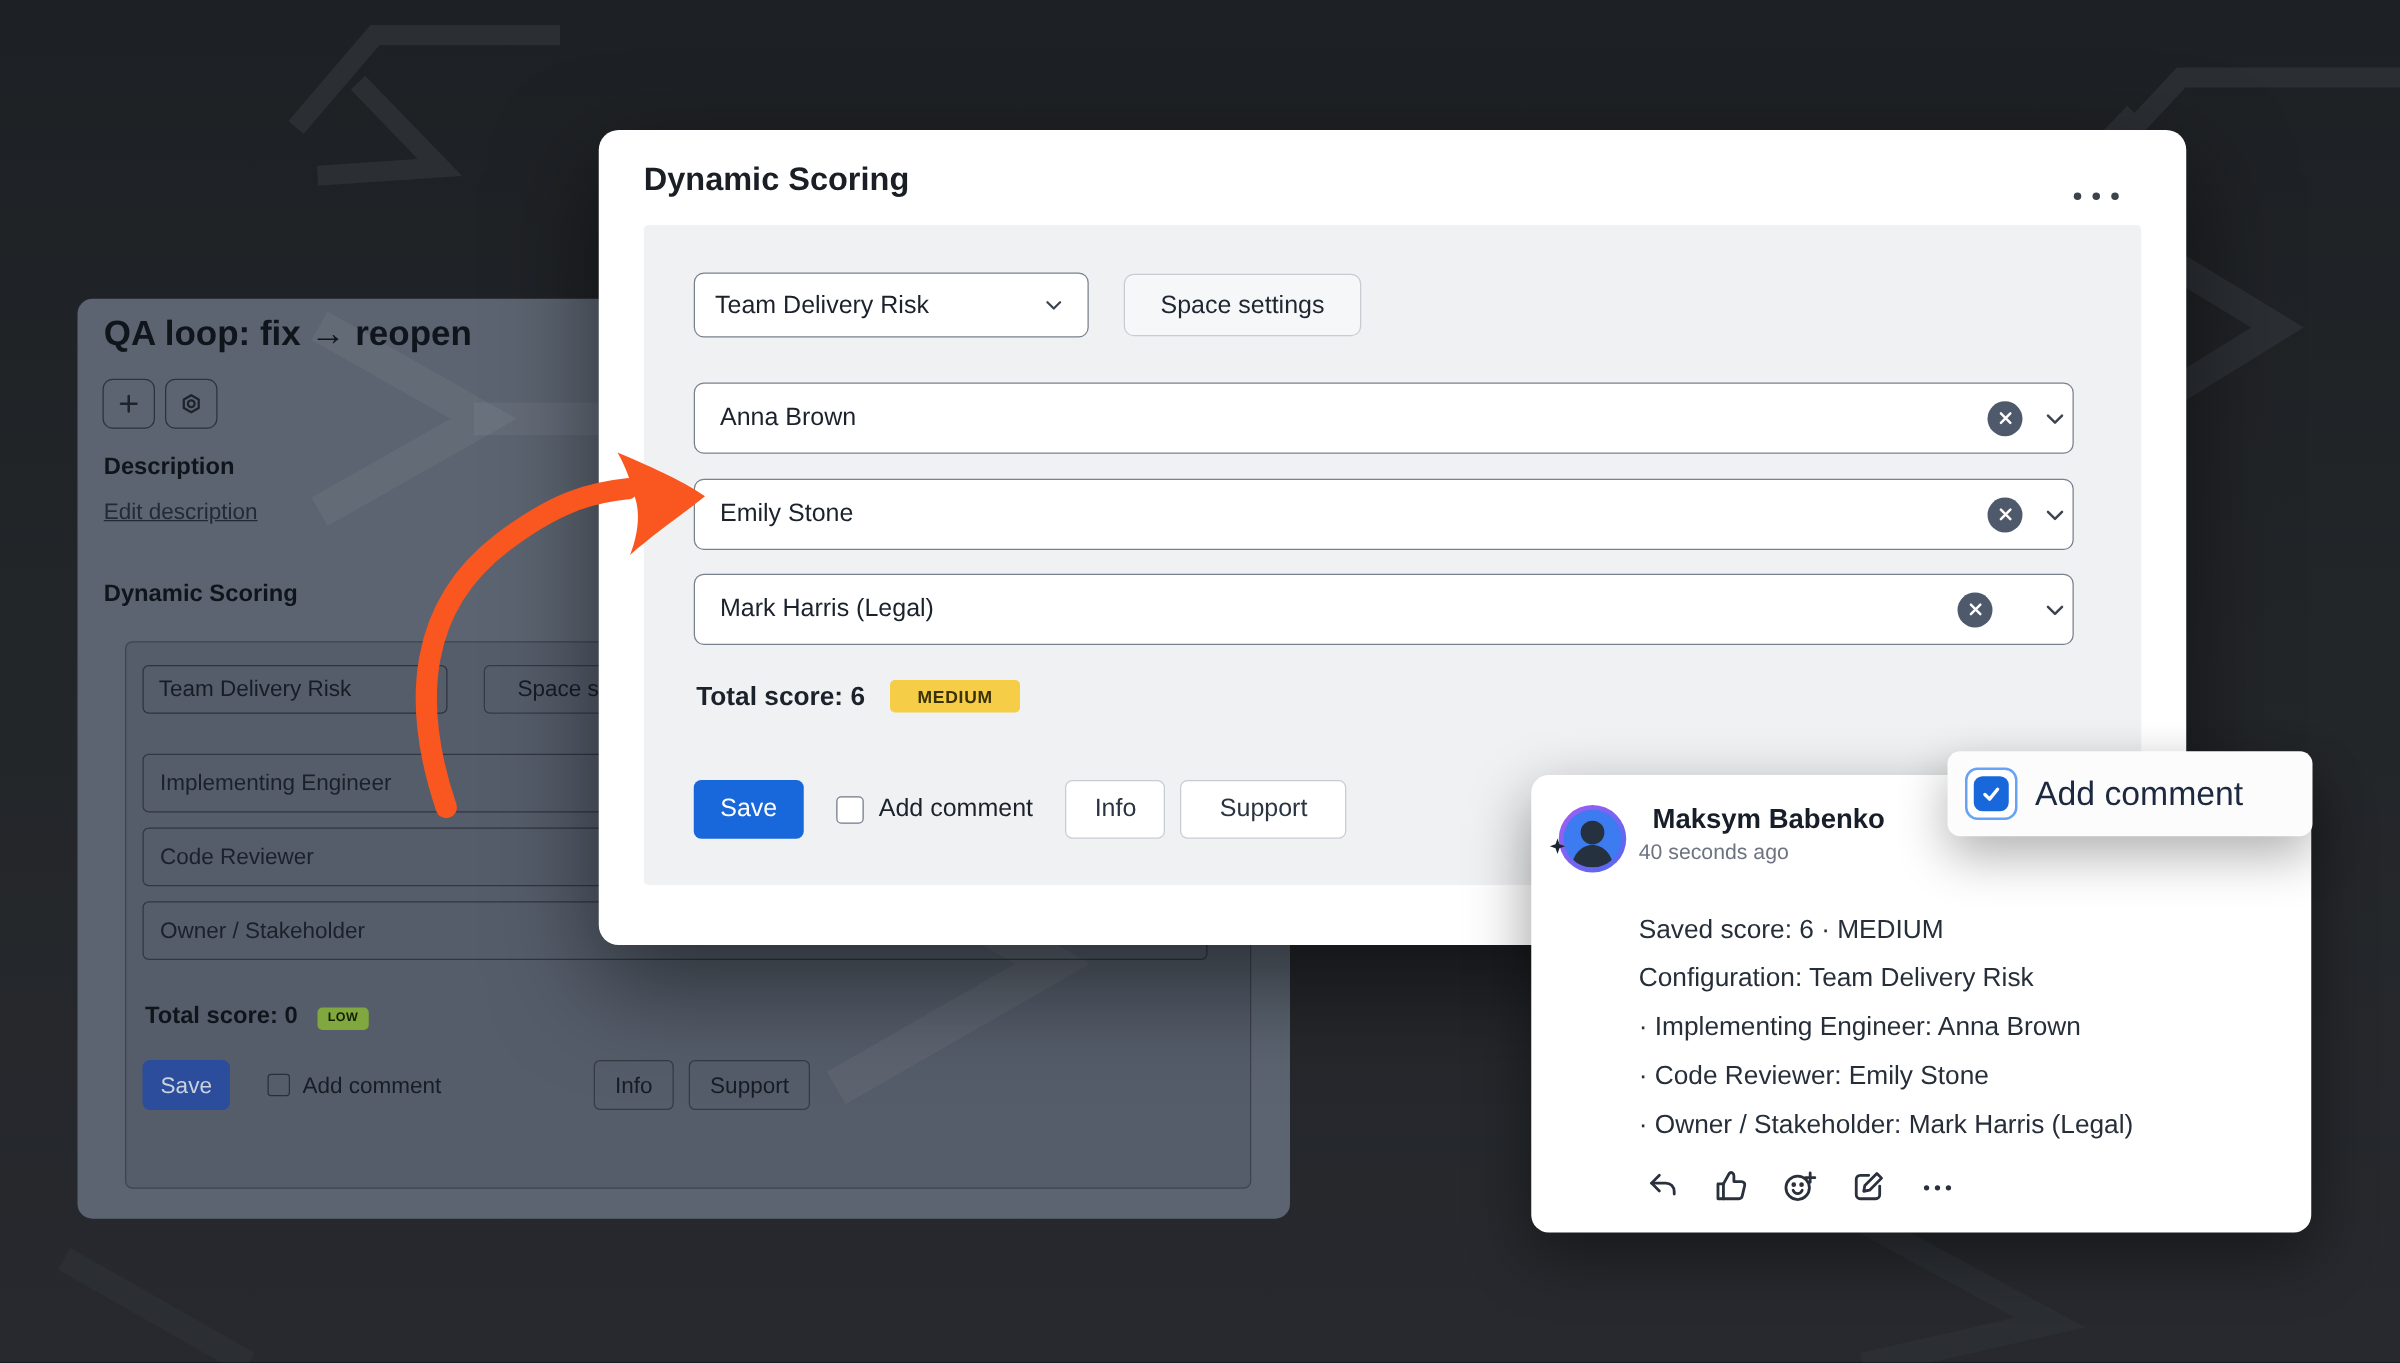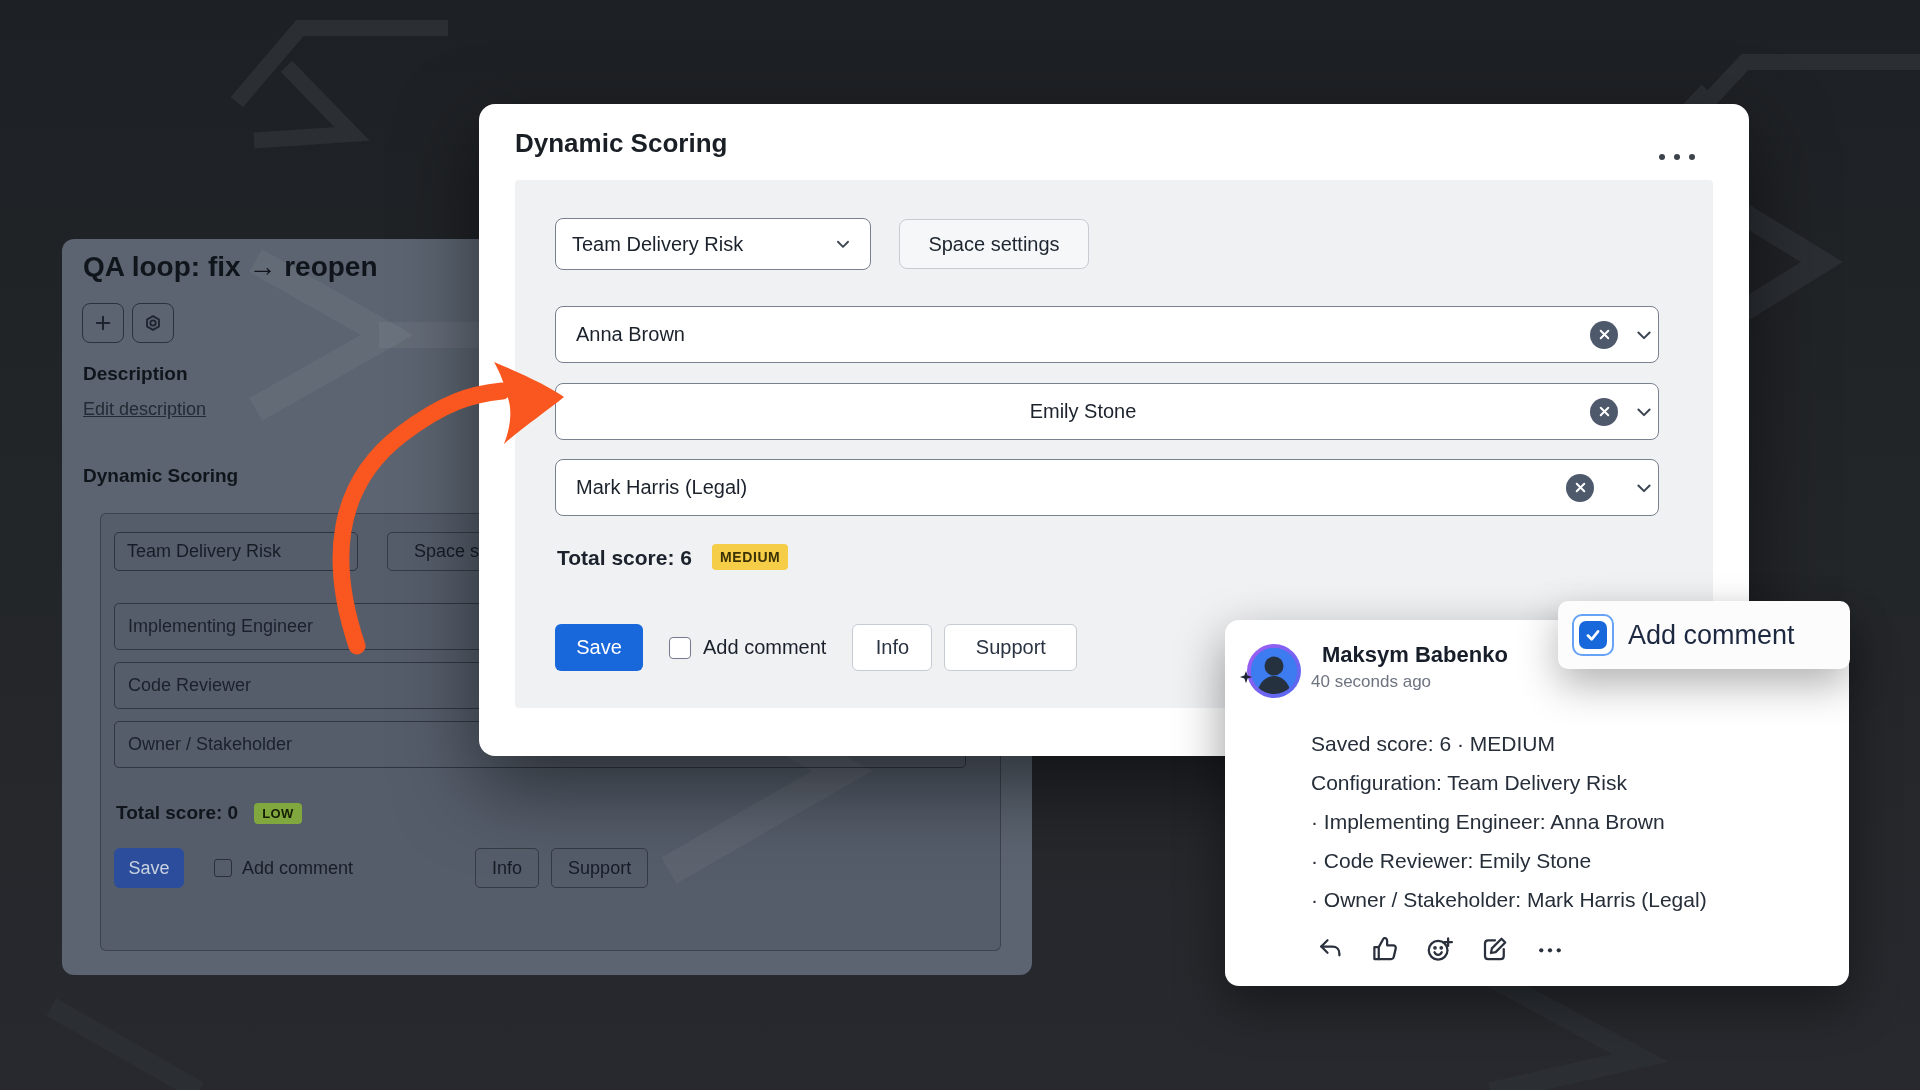--- a/index.html
+++ b/index.html
@@ -25,21 +25,21 @@
         background:rgba(13,18,26,.07);border:1px solid rgba(13,18,26,.35);border-radius:6px;}
   .csel{position:absolute;left:13px;top:18px;width:244px;height:39px;border:1.5px solid rgba(13,18,26,.55);
         border-radius:5px;display:flex;align-items:center;font-size:18px;color:#161d26;padding:0 10px 0 12px;}
   .csel .grow{flex:1;}
   .cspace{position:absolute;left:286px;top:18px;width:172px;height:39px;border:1.25px solid rgba(13,18,26,.45);
         border-radius:5px;background:transparent;font-size:18px;color:#161d26;cursor:pointer;}
   .cfield{position:absolute;left:13px;width:852px;height:47px;border:1.5px solid rgba(13,18,26,.5);
         border-radius:5px;display:flex;align-items:center;font-size:18px;color:#1a212b;padding-left:13px;}
   .ctotal{position:absolute;left:15px;top:288px;font-size:19px;font-weight:700;color:#10151c;display:flex;align-items:flex-end;}
   .badge{display:inline-block;font-weight:700;border-radius:4px;line-height:1;}
-  .badge.low{background:#80a83f;color:#161f04;font-size:13px;padding:4px 8px;letter-spacing:.4px;margin-left:16px;}
+  .badge.low{background:#80a83f;color:#161f04;font-size:10px;padding:4px 8px;letter-spacing:.4px;margin-left:16px;}
   .cactions{position:absolute;left:13px;top:334px;height:40px;display:flex;align-items:center;}
   .csave{width:70px;height:40px;background:#2b4d9c;color:#c9d2df;border:none;border-radius:6px;
         font-size:18px;font-weight:500;cursor:pointer;}
   .ccb{width:18px;height:18px;border:1.5px solid rgba(13,18,26,.6);border-radius:3px;margin-left:30px;background:transparent;}
   .cactions .lbl{font-size:18px;color:#161d26;margin-left:10px;}
   .cobtn{height:40px;border:1.25px solid rgba(13,18,26,.45);border-radius:5px;background:transparent;
         font-size:18px;color:#161d26;cursor:pointer;padding:0 16px;}
 
   
   .modal{position:absolute;left:479px;top:104px;width:1270px;height:652px;background:#ffffff;
@@ -54,21 +54,21 @@
   .row1-sel{left:40px;top:38px;width:316px;height:52px;padding:0 14px 0 16px;cursor:pointer;}
   .space-btn{position:absolute;left:384px;top:39px;width:190px;height:50px;background:#f6f7f8;
        border:1px solid #c7ccd3;border-radius:8px;font-size:20px;font-weight:500;color:#1e2631;cursor:pointer;}
   .person-select{left:40px;width:1104px;height:57px;cursor:pointer;}
   .person-select .label{flex:1;padding-left:20px;}
   .clear{width:28px;height:28px;border-radius:50%;background:#4e5a6c;display:flex;align-items:center;
        justify-content:center;margin-right:16px;cursor:pointer;}
   .chev{color:#3c4450;margin-right:4px;}
   .mtotal{position:absolute;left:42px;top:364px;font-size:21px;font-weight:700;color:#1b222c;
        display:flex;align-items:flex-end;}
-  .badge.medium{background:#f5cd47;color:#3a3105;font-size:14px;padding:6px 8px;letter-spacing:.6px;margin-left:20px;border-radius:4px;}
+  .badge.medium{background:#f5cd47;color:#3a3105;font-size:14px;padding:6px 22px;letter-spacing:.6px;margin-left:20px;border-radius:4px;}
   .mactions{position:absolute;left:40px;top:444px;height:47px;display:flex;align-items:center;}
   .msave{width:88px;height:47px;background:#1868db;color:#fff;border:none;border-radius:6px;
        font-size:20px;font-weight:500;cursor:pointer;}
   .mcb{width:22px;height:22px;background:#fff;border:1.5px solid #707a88;border-radius:4px;margin-left:26px;cursor:pointer;}
   .mactions .lbl{font-size:20px;color:#1b222c;margin-left:12px;}
   .obtn{height:47px;background:#fff;border:1px solid #c7ccd3;border-radius:6px;font-size:20px;
        font-weight:500;color:#2a3342;cursor:pointer;}
   .obtn.info{width:80px;margin-left:26px;}
   .obtn.support{width:133px;margin-left:12px;}
 
@@ -199,21 +199,21 @@
           <svg width="13" height="13" viewBox="0 0 12 12">
               <path d="M2.5 2.5 L9.5 9.5 M9.5 2.5 L2.5 9.5" stroke="#fff" stroke-width="1.8" stroke-linecap="round"></path>
             </svg>
         </span>
         <span class="chev">
           <svg width="20" height="20" viewBox="0 0 16 16">
               <path d="M3.5 6 L8 10.5 L12.5 6" fill="none" stroke="currentColor" stroke-width="1.6" stroke-linecap="round" stroke-linejoin="round"></path>
             </svg>
         </span>
       </div>
-      <div class="sel person-select" style="top:203px;text-align:center;">
+      <div class="sel person-select" style="top:203px;">
         <span class="label">Emily Stone</span>
         <span class="clear">
           <svg width="13" height="13" viewBox="0 0 12 12">
               <path d="M2.5 2.5 L9.5 9.5 M9.5 2.5 L2.5 9.5" stroke="#fff" stroke-width="1.8" stroke-linecap="round"></path>
             </svg>
         </span>
         <span class="chev">
           <svg width="20" height="20" viewBox="0 0 16 16">
               <path d="M3.5 6 L8 10.5 L12.5 6" fill="none" stroke="currentColor" stroke-width="1.6" stroke-linecap="round" stroke-linejoin="round"></path>
             </svg>

